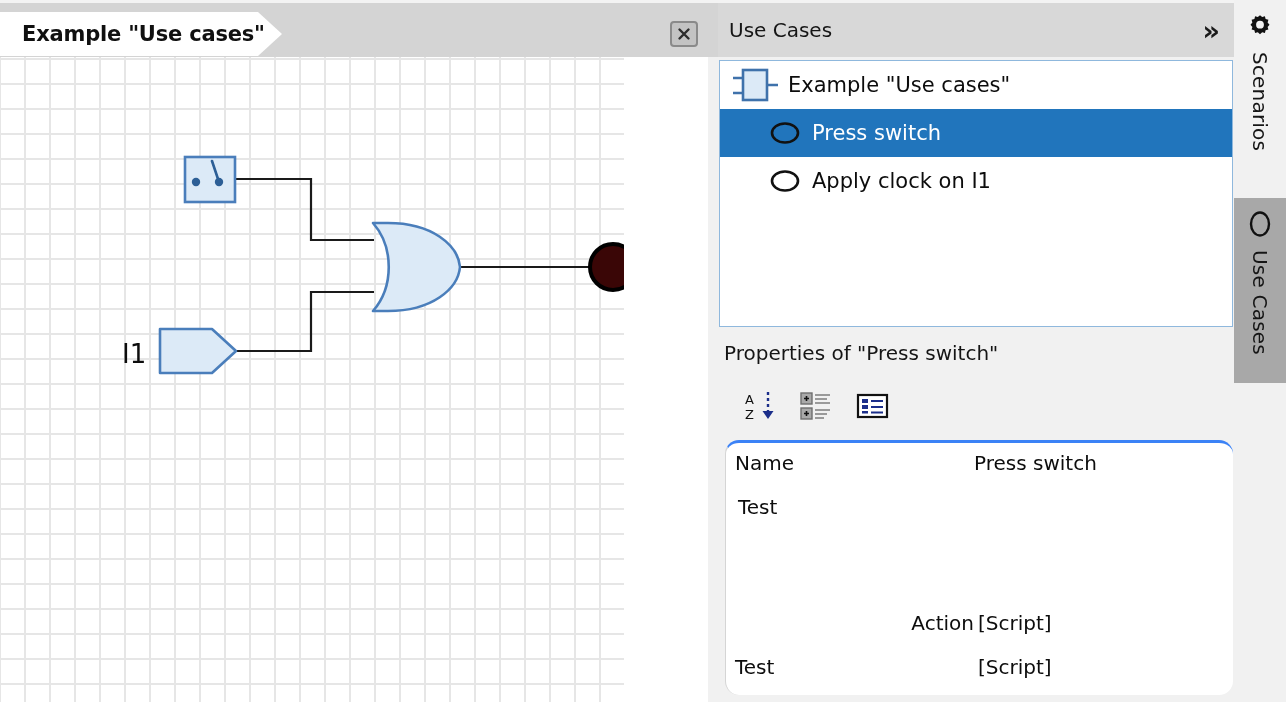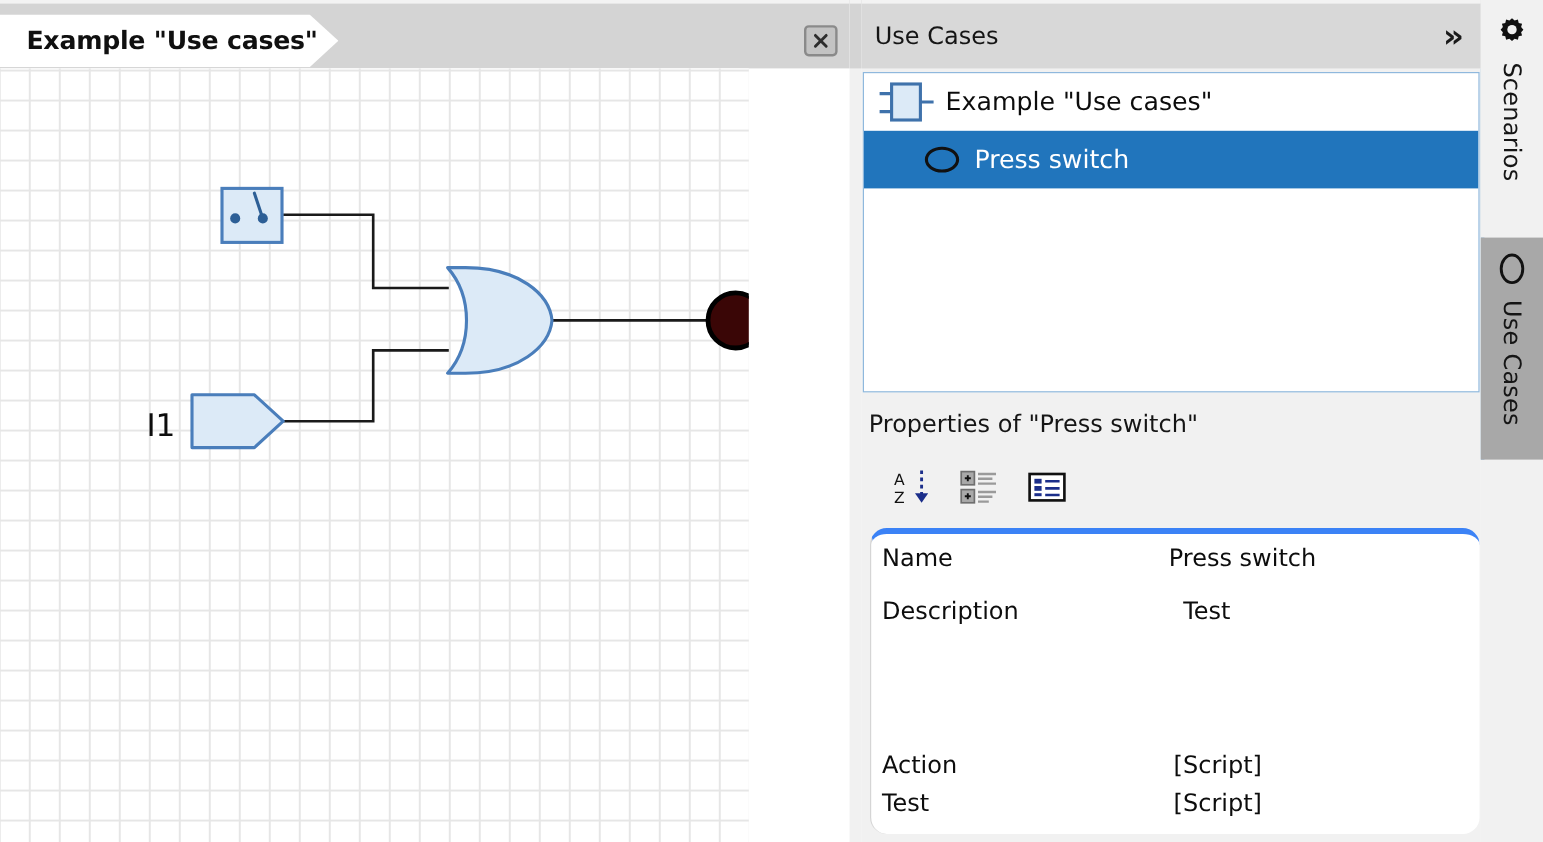--- a/index.html
+++ b/index.html
@@ -115,21 +115,21 @@
   }
   #props-toolbar {
     position: absolute; left: 26px; top: 390px;
     display: flex; align-items: center; gap: 22px;
   }
   .ptool { width: 34px; height: 32px; cursor: pointer; display: block; }
 
   #props-table {
     position: absolute; left: 7px; top: 440px; width: 508px; height: 255px;
     background: #ffffff;
-    border-top: 5px solid #3b82f6;
+    border-top: 3px solid #3b82f6;
     border-left: 1px solid #d5d5d5;
     border-radius: 14px;
   }
   .prow { position: absolute; left: 0; width: 508px; display: flex; }
   .pname {
     width: 248px; padding-left: 9px;
     font-size: 20px; color: #0d0d0d; white-space: nowrap;
   }
   .pval {
     font-size: 20px; color: #0d0d0d; white-space: nowrap;
@@ -243,20 +243,28 @@
       <div class="tree-row child selected">
         <span class="tree-icon usecase">
           <svg width="34" height="26" viewBox="0 0 34 26">
             <ellipse cx="17" cy="13" rx="13" ry="9.5" fill="none" stroke="#111111" stroke-width="2.6"></ellipse>
           </svg>
         </span>
         <span class="tree-label">Press switch</span>
       </div>
 
 
+      <div class="tree-row child">
+        <span class="tree-icon usecase">
+          <svg width="34" height="26" viewBox="0 0 34 26">
+            <ellipse cx="17" cy="13" rx="13" ry="9.5" fill="none" stroke="#111111" stroke-width="2.6"></ellipse>
+          </svg>
+        </span>
+        <span class="tree-label">Apply clock on I1</span>
+      </div>
     </div>
 
     <span id="props-title">Properties of "Press switch"</span>
 
     <div id="props-toolbar">
       <span class="ptool">
         <svg width="34" height="32" viewBox="0 0 34 32">
           <text x="1" y="14" font-family="DejaVu Sans, sans-serif" font-size="13" fill="#111">A</text>
           <text x="1" y="29" font-family="DejaVu Sans, sans-serif" font-size="13" fill="#111">Z</text>
           <path d="M24 2 V24" stroke="#1b2e8a" stroke-width="2.4" stroke-dasharray="3 3"></path>
@@ -283,24 +291,23 @@
         </svg>
       </span>
     </div>
 
     <div id="props-table">
       <div class="prow" style="top:8px;">
         <span class="pname">Name</span>
         <span class="pval">Press switch</span>
       </div>
       <div class="prow" style="top:52px;">
-        <span class="pname">Description</span>
         <span class="pval" style="padding-left:12px;">Test</span>
       </div>
-      <div class="prow" style="top:180px;">
+      <div class="prow" style="top:168px;text-align:right;">
         <span class="pname">Action</span>
         <span class="pval" style="padding-left:4px;">[Script]</span>
       </div>
       <div class="prow" style="top:212px;">
         <span class="pname">Test</span>
         <span class="pval" style="padding-left:4px;">[Script]</span>
       </div>
     </div>
   </div>
 

